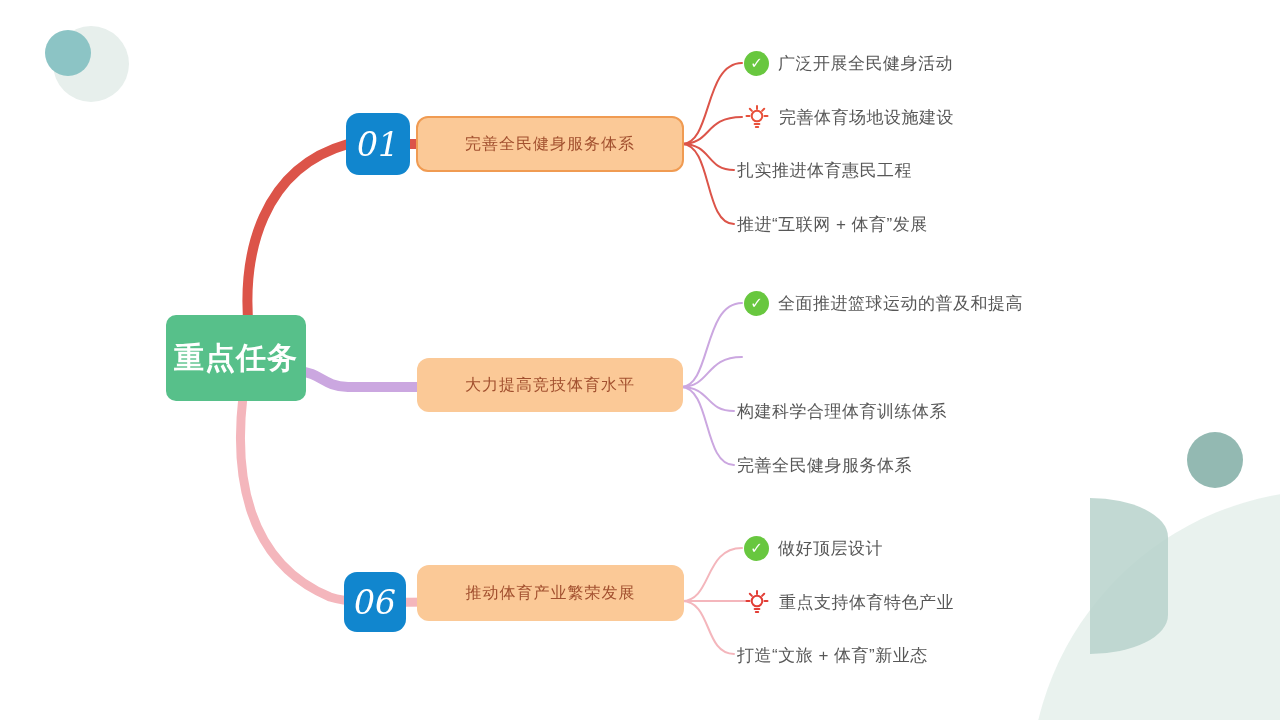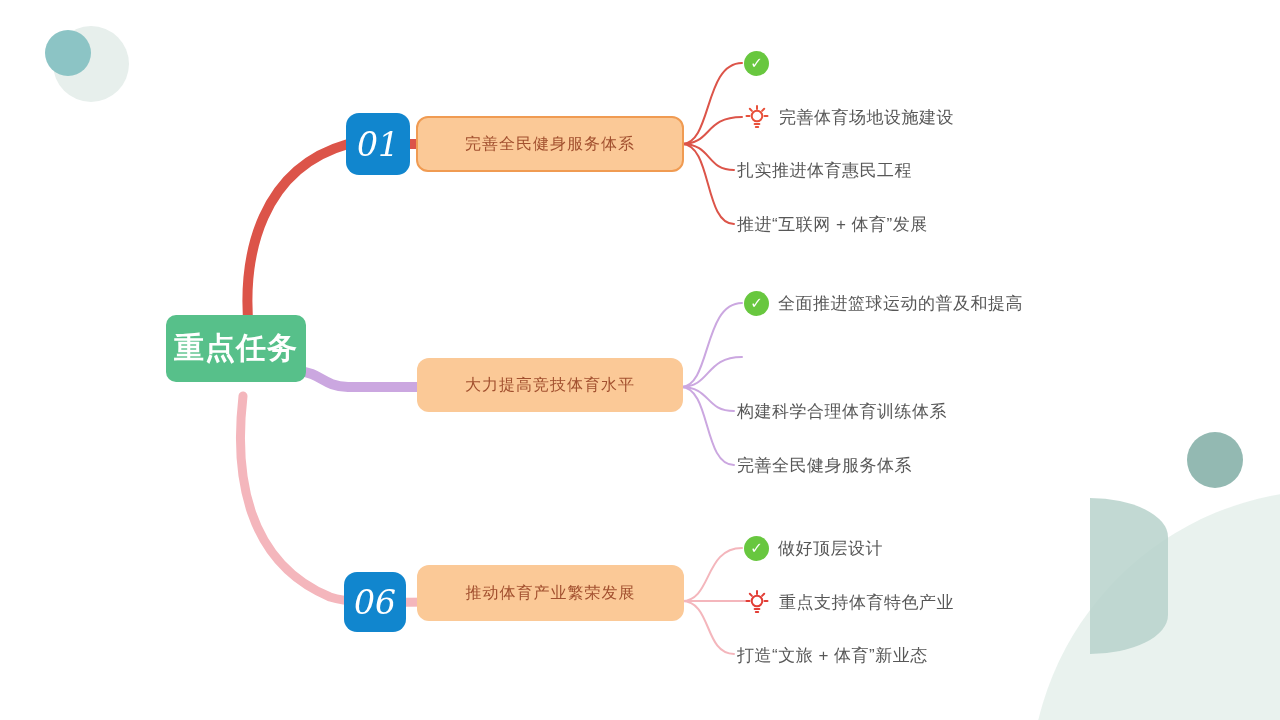--- a/index.html
+++ b/index.html
@@ -16,21 +16,21 @@
     border-radius:0 156px 156px 0 / 0 78px 78px 0;opacity:.85;}
   .deco-big{left:1030px;top:490px;width:600px;height:600px;background:var(--deco-big);opacity:.8;}
   
   .lines{position:absolute;left:0;top:0;z-index:1;}
   .lines path{fill:none;}
   .main-line{stroke-linecap:round;}
   .leaf-line{stroke-width:2;stroke-linecap:round;}
   
   .node{position:absolute;z-index:2;display:flex;align-items:center;justify-content:center;box-sizing:border-box;}
   .root-node{
-    left:166px;top:315px;width:140px;height:67px;border-radius:10px;
+    left:166px;top:315px;width:140px;height:86px;border-radius:10px;
     background:var(--root-green);color:#fff;font-size:30px;font-weight:bold;letter-spacing:1px;
   }
   .num-box{
     background:var(--number-blue);color:#fff;border-radius:13px;
     font-family:"DejaVu Serif","Liberation Serif",serif;font-style:italic;font-size:33px;
   }
   .num-1{left:346px;top:113px;width:64px;height:62px;}
   .num-2{left:346px;top:356px;width:62px;height:60px;}
   .num-3{left:344px;top:572px;width:62px;height:60px;}
   .title-box{
@@ -90,20 +90,21 @@
 
   <div class="node num-box num-1">
     <span>01</span>
   </div>
   <div class="node title-box title-1">
     <span>完善全民健身服务体系</span>
   </div>
 
   <div class="leaf" style="left:744px;top:48px;">
     <span class="check">✓</span>
+    <span class="leaf-text">广泛开展全民健身活动</span>
   </div>
   <div class="leaf" style="left:744px;top:102px;">
     <svg class="bulb" width="26" height="26" viewBox="0 0 26 26">
       <line class="b1-stroke" x1="2.5" y1="12" x2="5.5" y2="12"></line>
       <line class="b1-stroke" x1="5.8" y1="4.8" x2="7.9" y2="6.9"></line>
       <line class="b1-stroke" x1="13" y1="2" x2="13" y2="5"></line>
       <line class="b1-stroke" x1="20.2" y1="4.8" x2="18.1" y2="6.9"></line>
       <line class="b1-stroke" x1="23.5" y1="12" x2="20.5" y2="12"></line>
       <circle class="b1-stroke" cx="13" cy="12" r="5.3"></circle>
       <path class="b1-stroke" d="M 10.6 20 h 4.8"></path>

